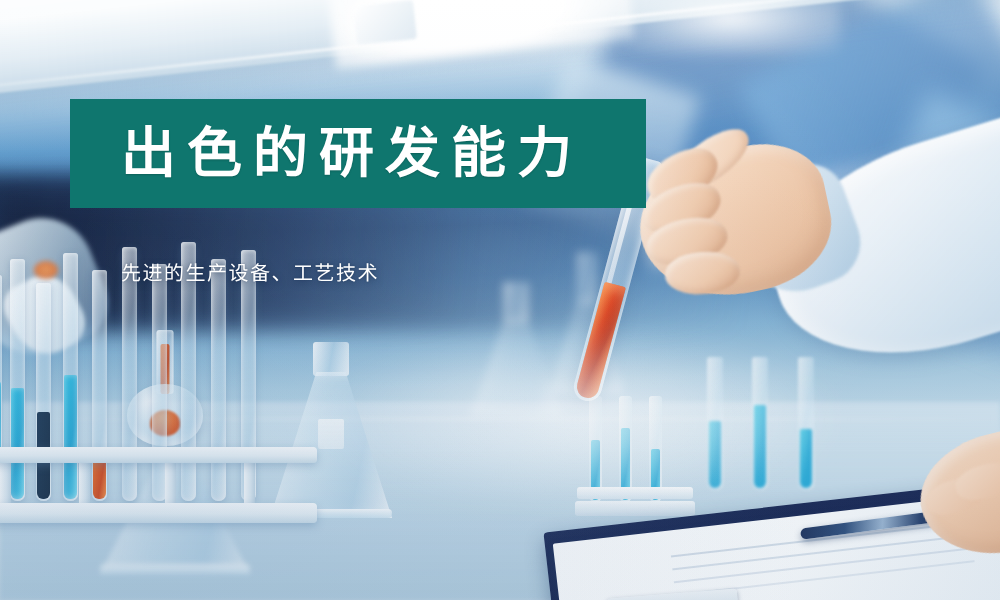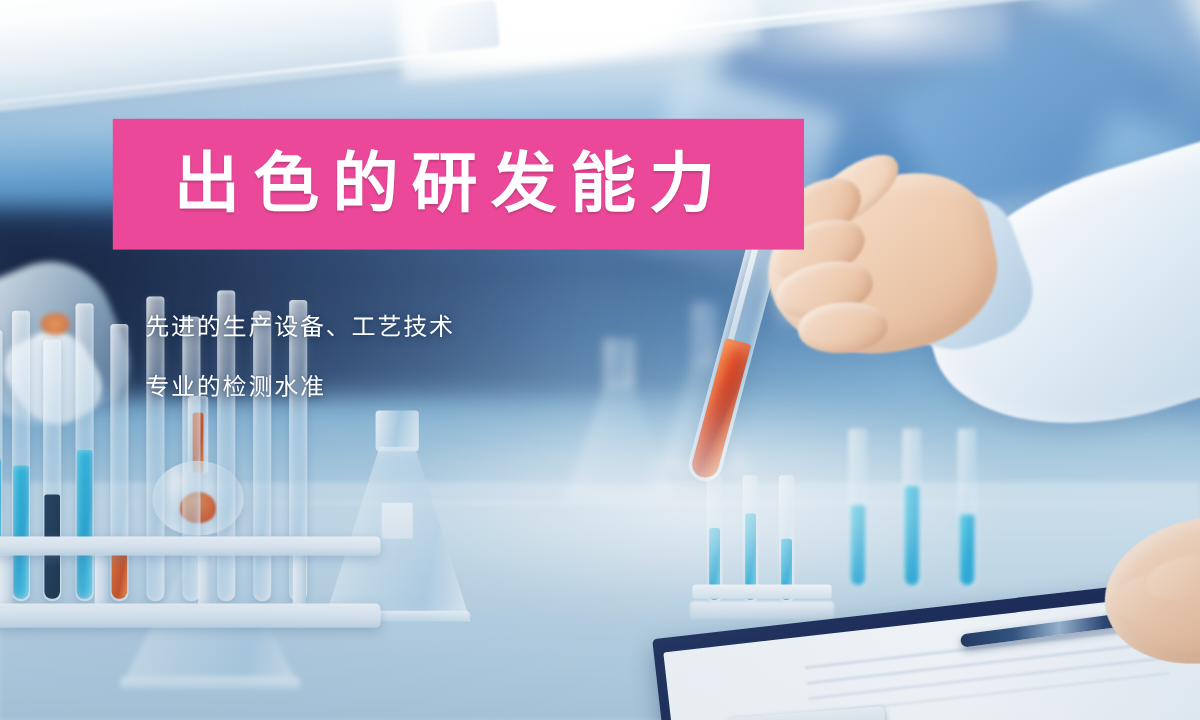--- a/index.html
+++ b/index.html
@@ -507,22 +507,21 @@
       <div class="clip"></div>
     </div>
     <div class="pen"></div>
     <div class="hand2"></div>
     <div class="knuckle k1"></div>
     <div class="knuckle k2"></div>
 
     <div class="grain"></div>
   </div>
 
-  <div class="title-box" id="title-box" style="background: #ec4899; margin-left: 24px;">
+  <div class="title-box" id="title-box" style="background: #0f766e;">
     <span class="title" style="color: rgb(255, 255, 255);">出色的研发能力</span>
   </div>
 
   <div class="subtitle">
     <span class="line" style="color: rgb(255, 255, 255);">先进的生产设备、工艺技术</span>
-    <span class="line" style="color: rgb(255, 255, 255);">专业的检测水准</span>
   </div>
 
 </div>
 
 </body></html>

